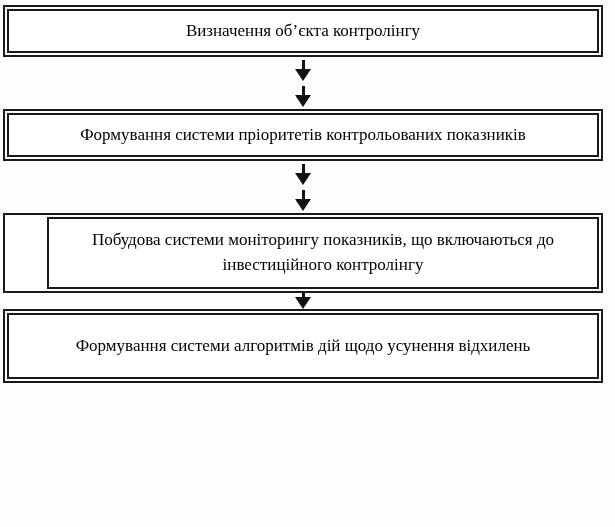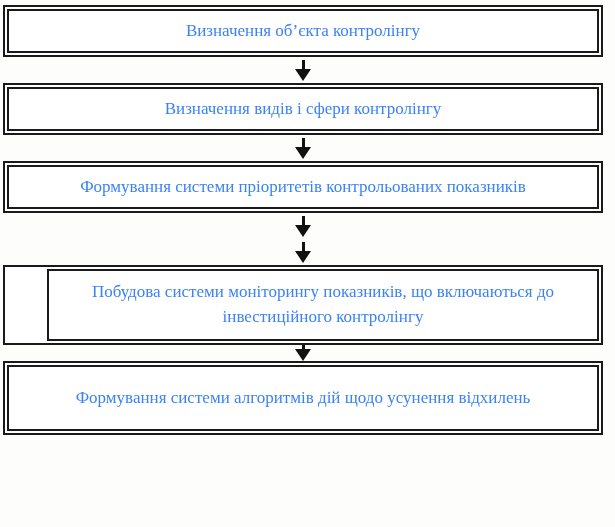--- a/index.html
+++ b/index.html
@@ -6,21 +6,21 @@
     margin: 0;
     padding: 0;
     background: #fdfdfc;
   }
   .flow {
     width: 615px;
     height: 527px;
     box-sizing: border-box;
     padding: 5px 12px 2px 3px;
     font-family: "Liberation Serif", "DejaVu Serif", serif;
-    color: #3b82f6;
+    color: #000000;
   }
   .box-outer {
     border: 2px solid #1a1a1a;
     padding: 2px;
     background: #fff;
     box-sizing: border-box;
   }
   .box-inner {
     border: 2px solid #1a1a1a;
     display: flex;
@@ -64,23 +64,20 @@
 
   <div class="box-outer short">
     <div class="box-inner">Визначення об’єкта контролінгу</div>
   </div>
 
   <div class="arrow">
     <div class="stem"></div>
     <div class="head"></div>
   </div>
 
-  <div class="box-outer short">
-    <div class="box-inner">Визначення видів і сфери контролінгу</div>
-  </div>
 
   <div class="arrow">
     <div class="stem"></div>
     <div class="head"></div>
   </div>
 
   <div class="box-outer short">
     <div class="box-inner">Формування системи пріоритетів контрольованих показників</div>
   </div>
 

